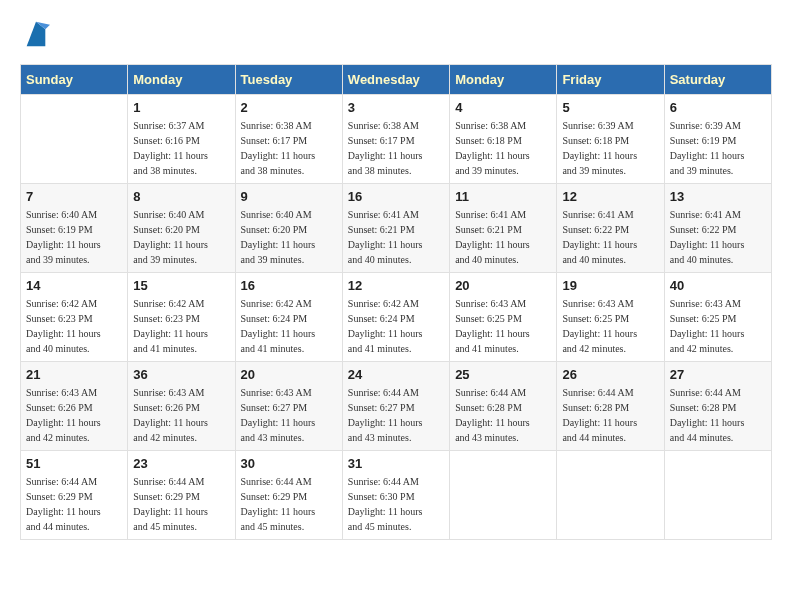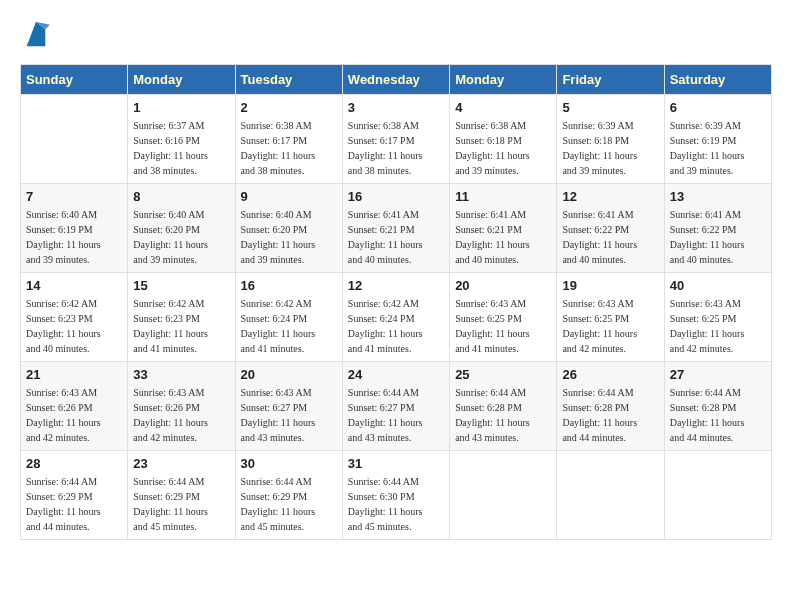--- a/index.html
+++ b/index.html
@@ -261,21 +261,21 @@
       </tr>
       <tr>
         <td>
           <span class="day-number">21</span>
           <div class="day-info" style="white-space: pre-line;">Sunrise: 6:43 AM
 Sunset: 6:26 PM
 Daylight: 11 hours
 and 42 minutes.</div>
         </td>
         <td>
-          <span class="day-number">33</span>
+          <span class="day-number">36</span>
           <div class="day-info" style="white-space: pre-line;">Sunrise: 6:43 AM
 Sunset: 6:26 PM
 Daylight: 11 hours
 and 42 minutes.</div>
         </td>
         <td>
           <span class="day-number">20</span>
           <div class="day-info" style="white-space: pre-line;">Sunrise: 6:43 AM
 Sunset: 6:27 PM
 Daylight: 11 hours
@@ -305,21 +305,21 @@
         <td>
           <span class="day-number">27</span>
           <div class="day-info" style="white-space: pre-line;">Sunrise: 6:44 AM
 Sunset: 6:28 PM
 Daylight: 11 hours
 and 44 minutes.</div>
         </td>
       </tr>
       <tr>
         <td>
-          <span class="day-number">28</span>
+          <span class="day-number">51</span>
           <div class="day-info" style="white-space: pre-line;">Sunrise: 6:44 AM
 Sunset: 6:29 PM
 Daylight: 11 hours
 and 44 minutes.</div>
         </td>
         <td>
           <span class="day-number">23</span>
           <div class="day-info" style="white-space: pre-line;">Sunrise: 6:44 AM
 Sunset: 6:29 PM
 Daylight: 11 hours

